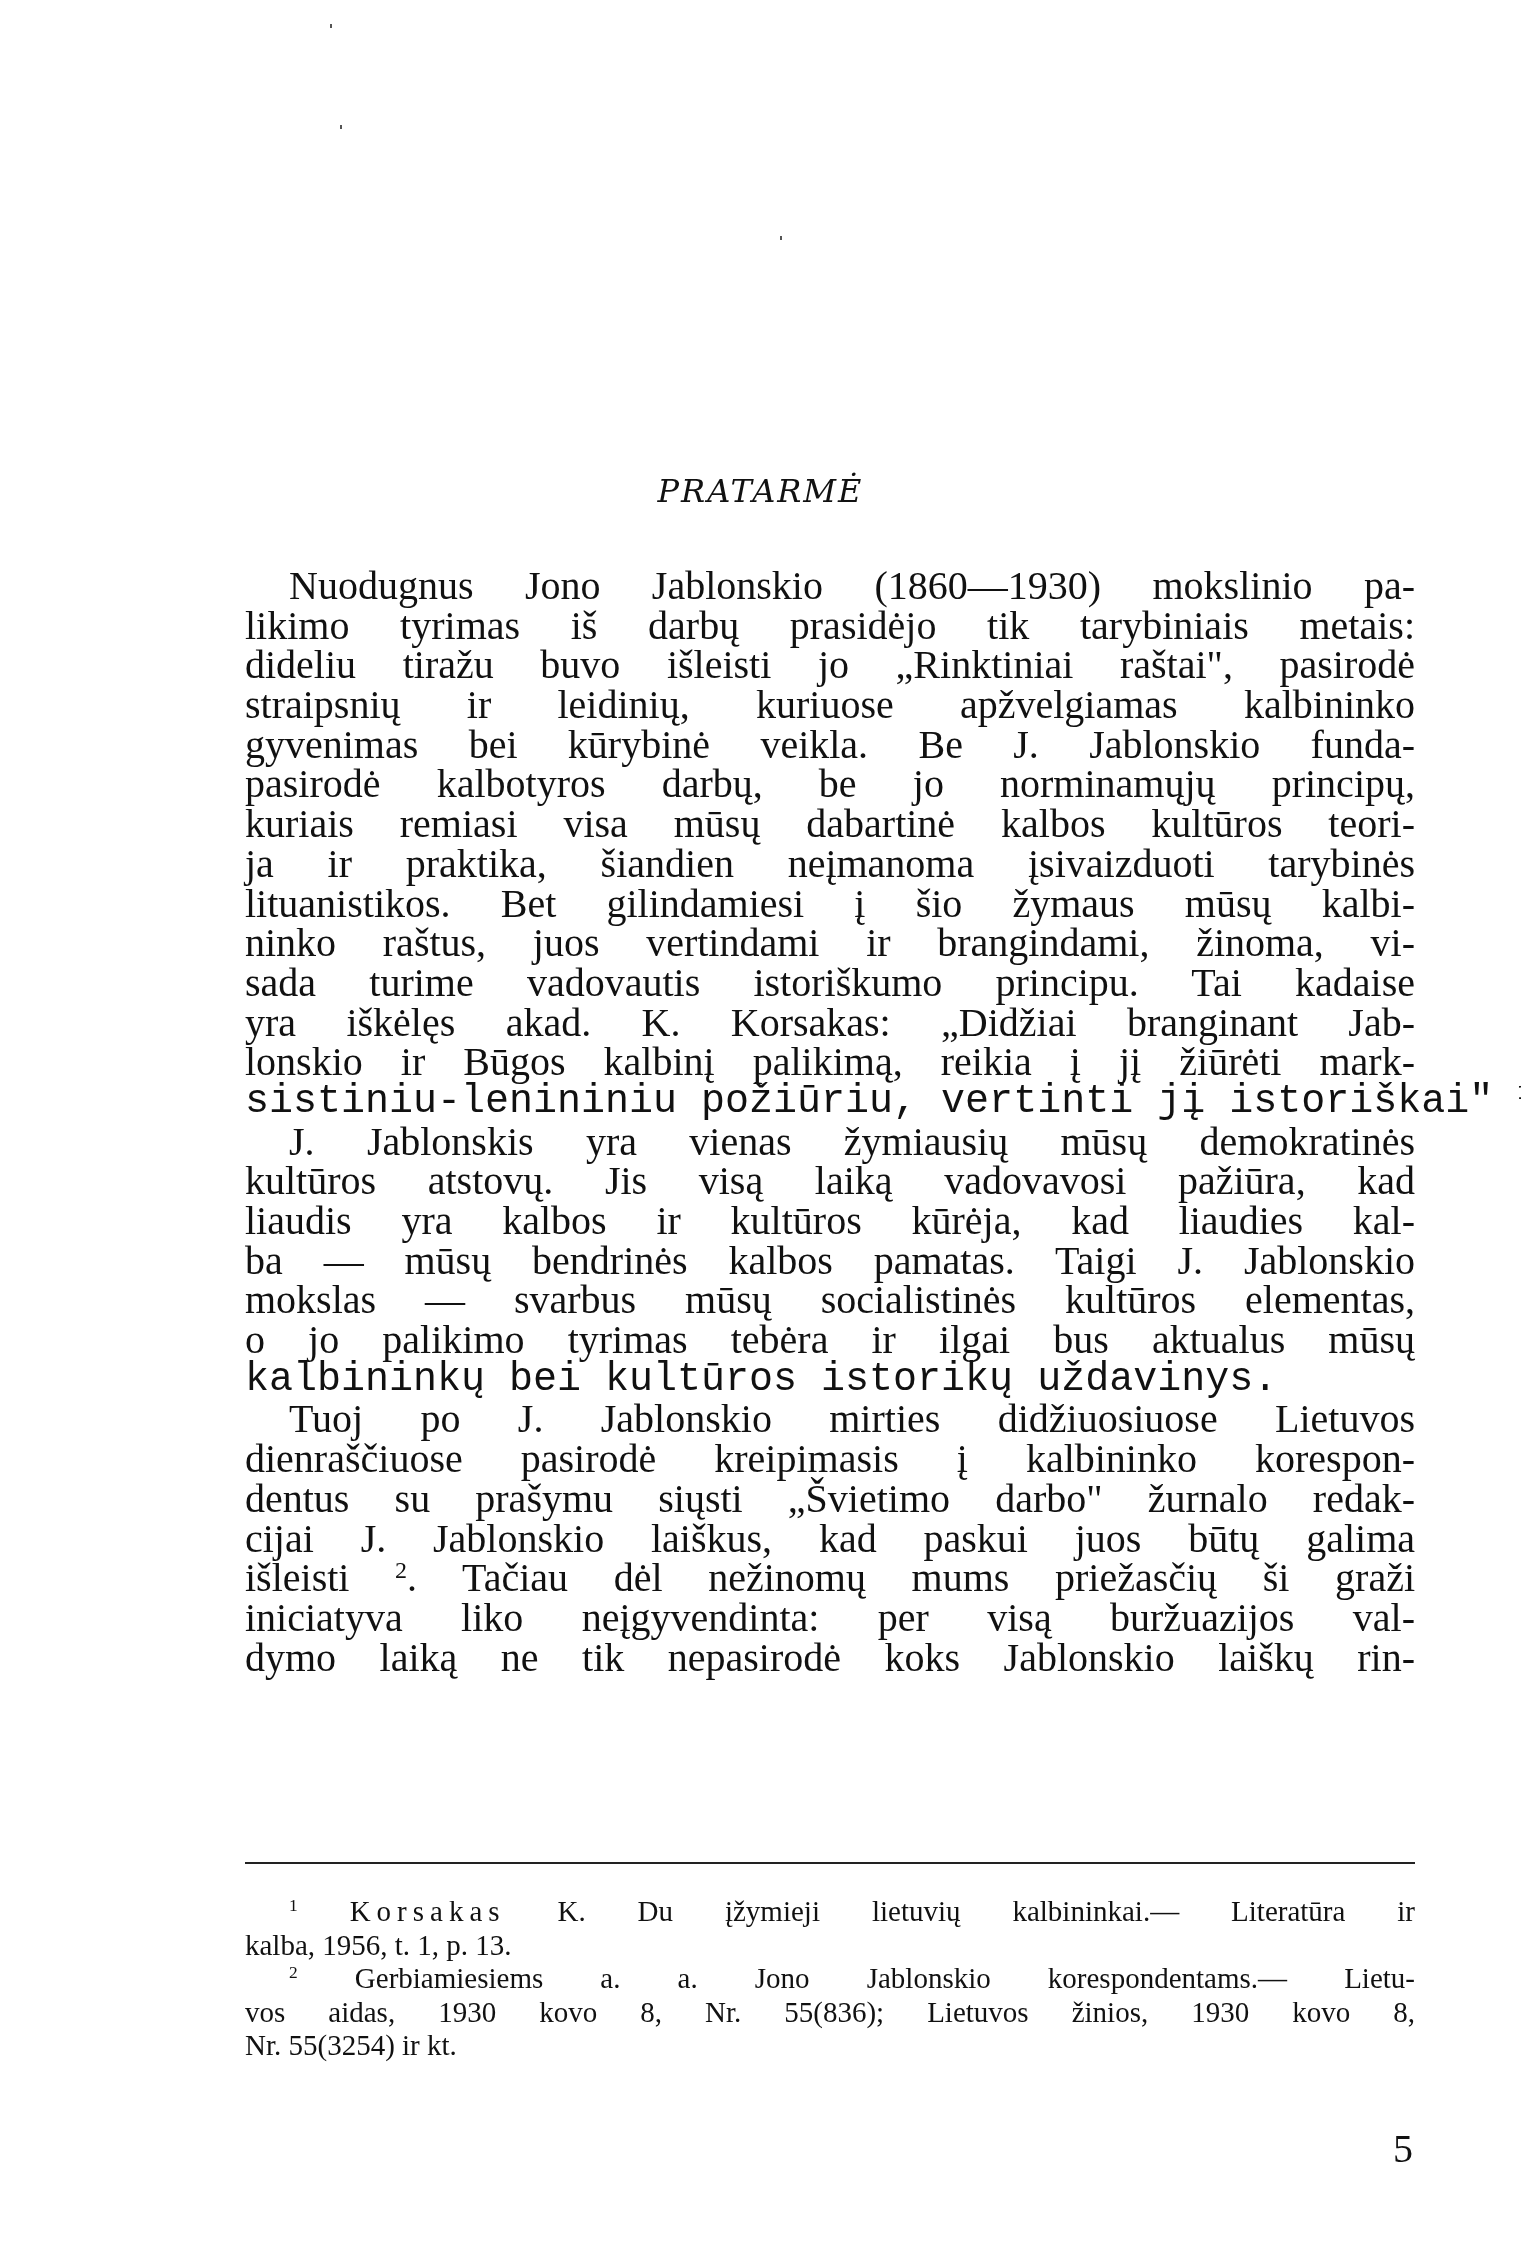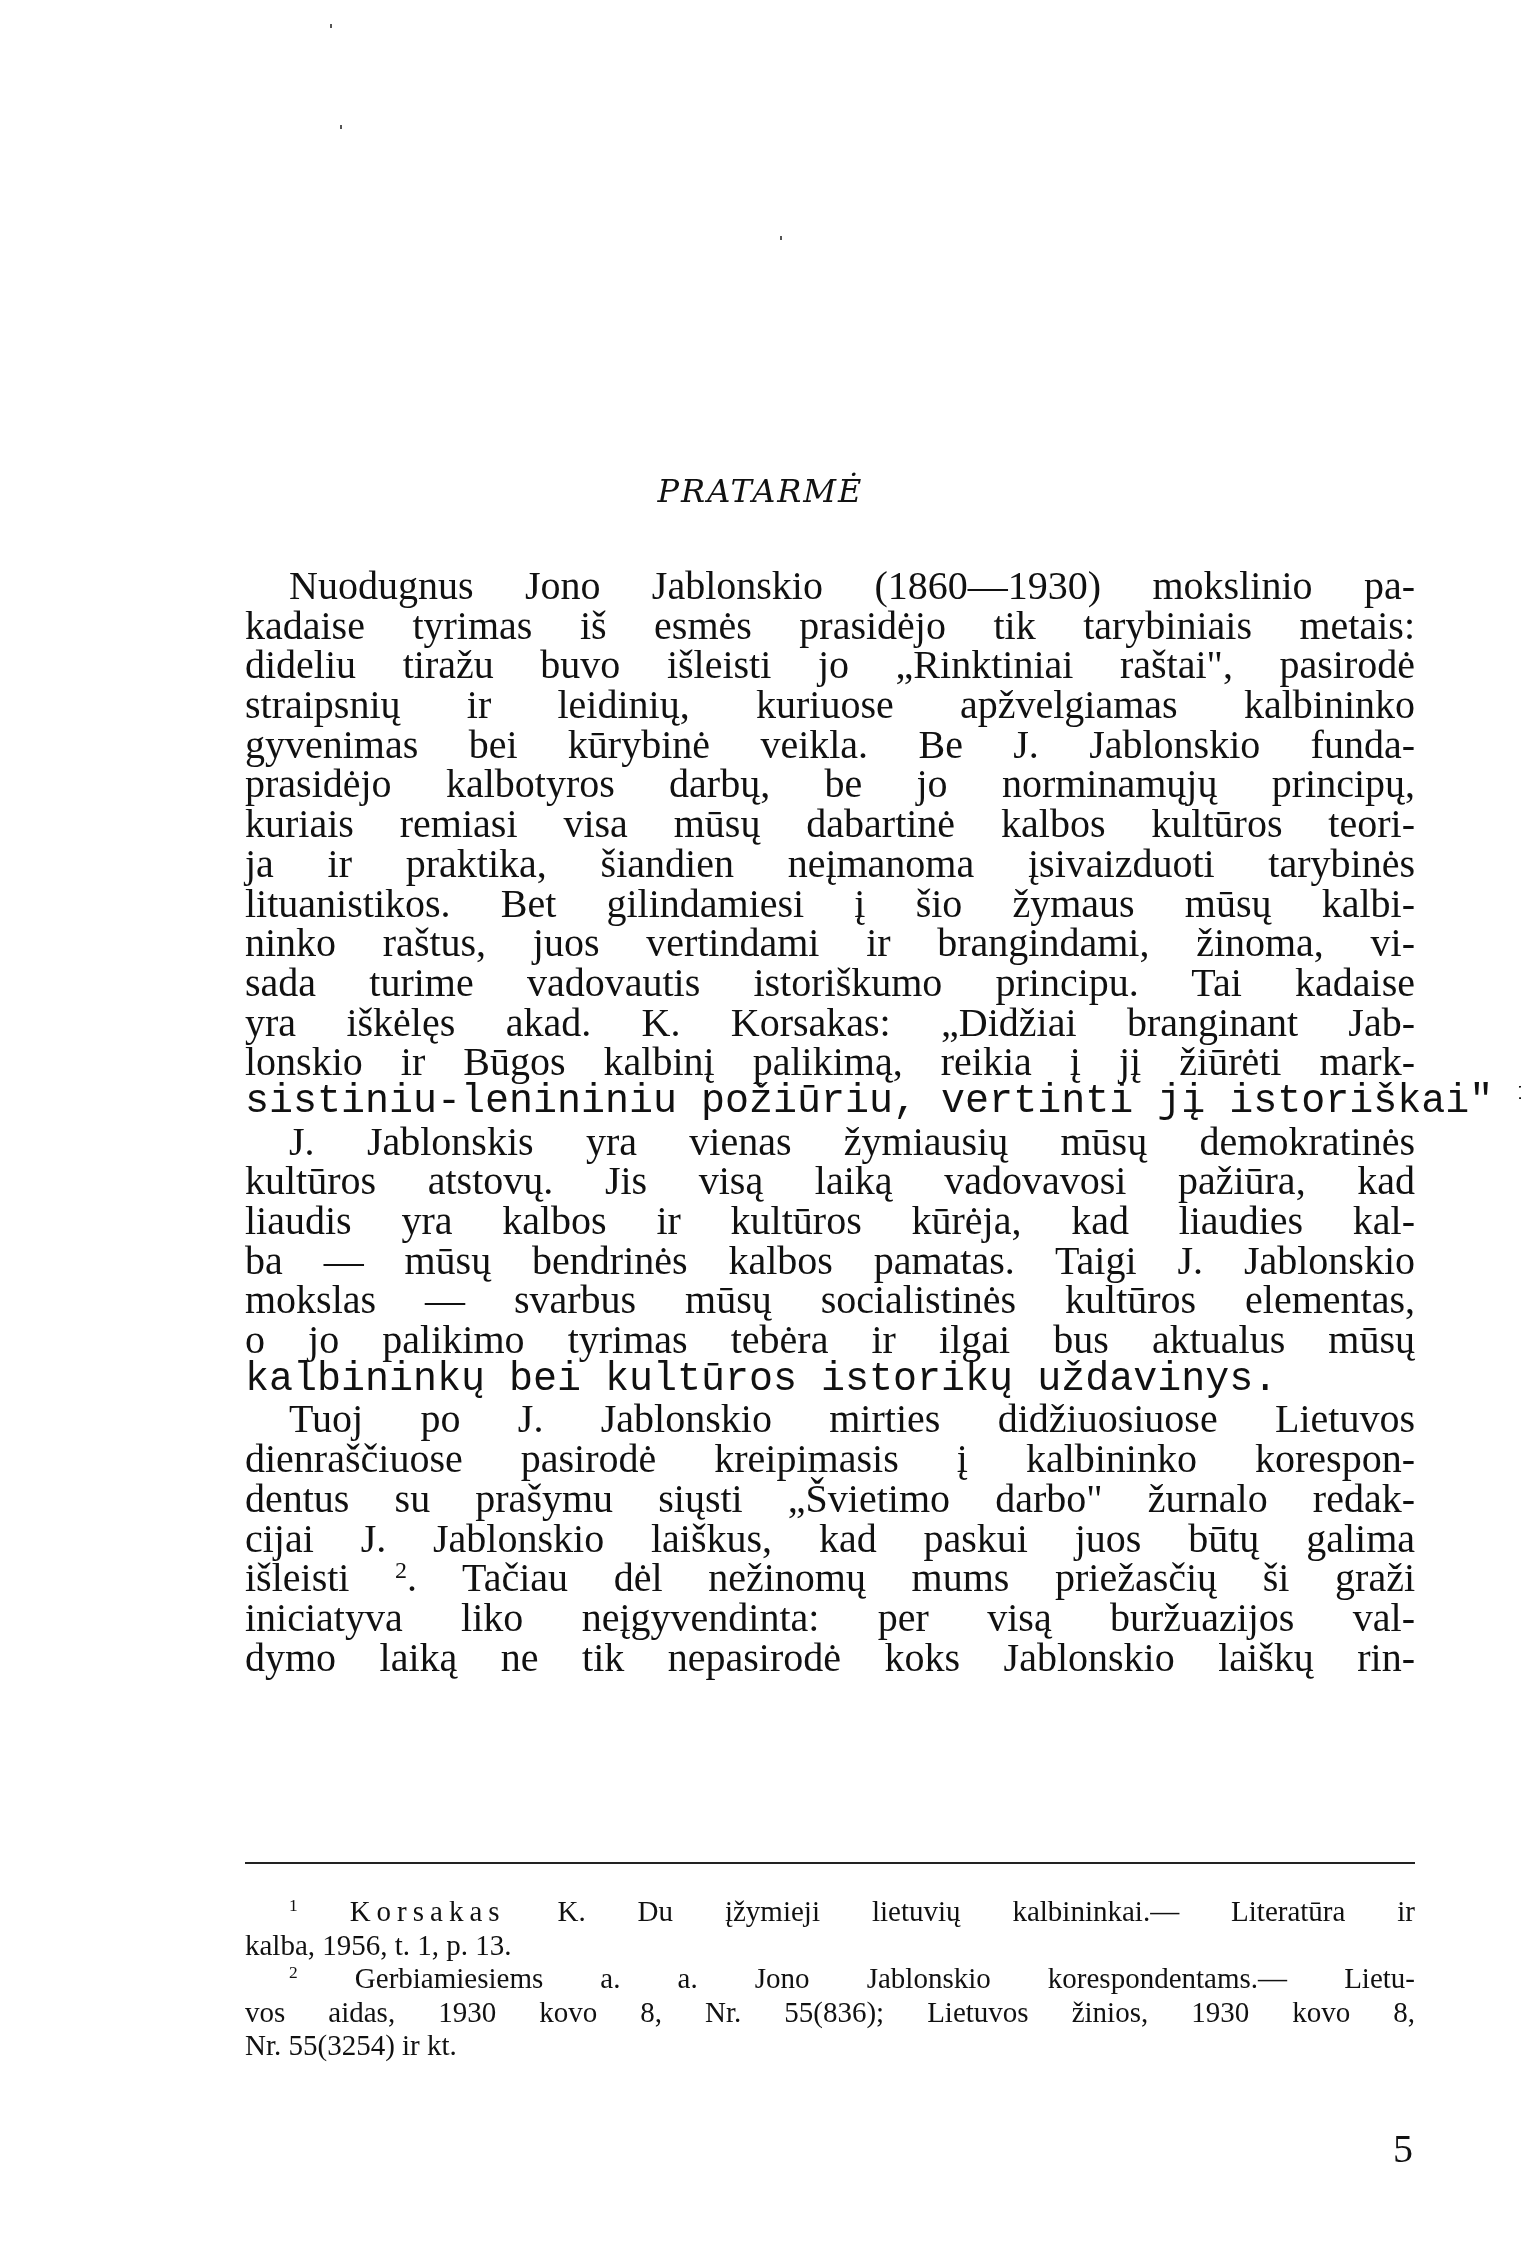--- a/index.html
+++ b/index.html
@@ -35,25 +35,25 @@
 <body>
 
 <span class="speck" style="left:330px; top:24px;"></span>
 <span class="speck" style="left:340px; top:125px;"></span>
 <span class="speck" style="left:780px; top:236px;"></span>
 
 <div class="title">PRATARMĖ</div>
 
 <div class="body-text">
   <span class="line indent">Nuodugnus Jono Jablonskio (1860—1930) mokslinio pa-</span>
-  <span class="line">kadaise tyrimas iš esmės prasidėjo tik tarybiniais metais:</span>
+  <span class="line">likimo tyrimas iš darbų prasidėjo tik tarybiniais metais:</span>
   <span class="line">dideliu tiražu buvo išleisti jo „Rinktiniai raštai", pasirodė</span>
   <span class="line">straipsnių ir leidinių, kuriuose apžvelgiamas kalbininko</span>
   <span class="line">gyvenimas bei kūrybinė veikla. Be J. Jablonskio funda-</span>
-  <span class="line">prasidėjo kalbotyros darbų, be jo norminamųjų principų,</span>
+  <span class="line">pasirodė kalbotyros darbų, be jo norminamųjų principų,</span>
   <span class="line">kuriais remiasi visa mūsų dabartinė kalbos kultūros teori-</span>
   <span class="line">ja ir praktika, šiandien neįmanoma įsivaizduoti tarybinės</span>
   <span class="line">lituanistikos. Bet gilindamiesi į šio žymaus mūsų kalbi-</span>
   <span class="line">ninko raštus, juos vertindami ir brangindami, žinoma, vi-</span>
   <span class="line">sada turime vadovautis istoriškumo principu. Tai kadaise</span>
   <span class="line">yra iškėlęs akad. K. Korsakas: „Didžiai branginant Jab-</span>
   <span class="line">lonskio ir Būgos kalbinį palikimą, reikia į jį žiūrėti mark-</span>
   <span class="line last"><span>sistiniu-lenininiu požiūriu, vertinti jį istoriškai"</span> <sup>1</sup><span>.</span></span>
   <span class="line indent">J. Jablonskis yra vienas žymiausių mūsų demokratinės</span>
   <span class="line">kultūros atstovų. Jis visą laiką vadovavosi pažiūra, kad</span>

